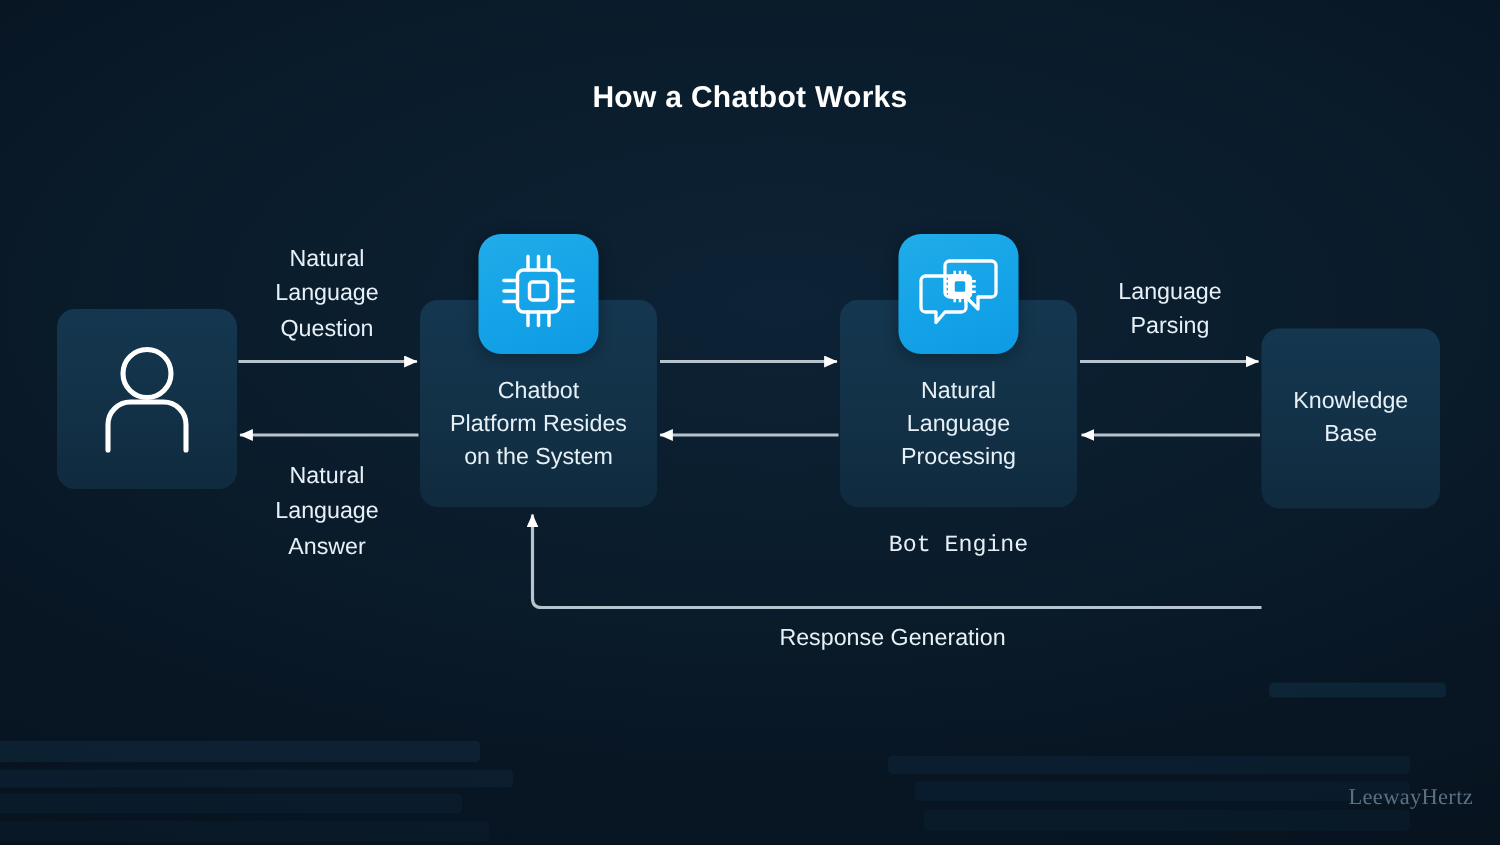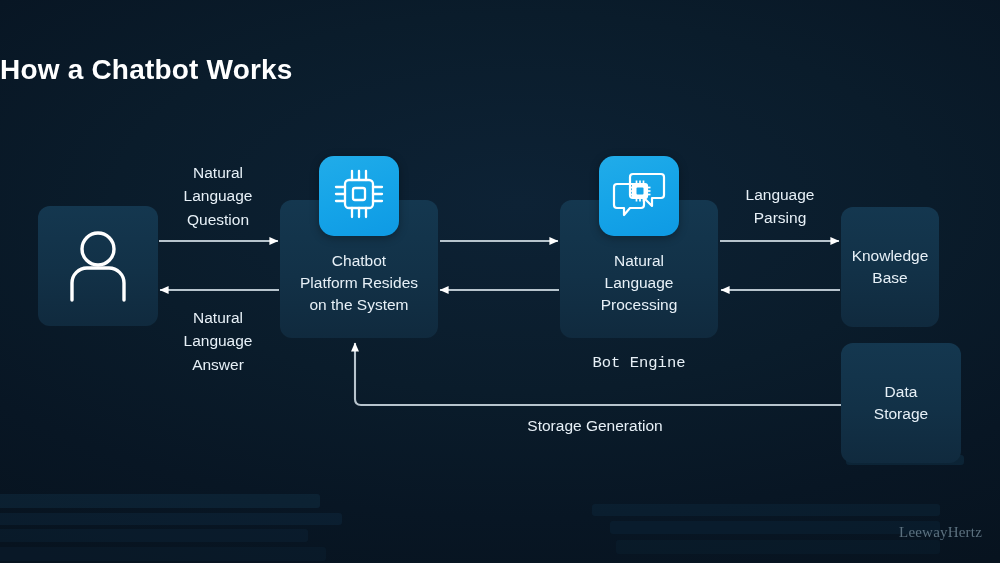--- a/index.html
+++ b/index.html
@@ -24,22 +24,22 @@
     position: absolute;
     border-radius: 3px;
     pointer-events: none;
   }
 
   
   .title {
     position: absolute;
     left: 0; right: 0;
     top: 54px;
-    text-align: left;
-    font-size: 28px;
+    text-align: center;
+    font-size: 20px;
     font-weight: 700;
     letter-spacing: 0.2px;
     color: #ffffff;
   }
 
   
   .node {
     position: absolute;
     background: linear-gradient(180deg, #14374f 0%, #123147 55%, #102a3e 100%);
     border-radius: 12px;
@@ -228,40 +228,36 @@
             <line x1="18.5" y1="26.5" x2="22" y2="26.5"></line>
             <line x1="36" y1="19.5" x2="39.5" y2="19.5"></line>
             <line x1="36" y1="23" x2="39.5" y2="23"></line>
             <line x1="36" y1="26.5" x2="39.5" y2="26.5"></line>
           </g>
         </g>
       </svg>
     </span>
   </div>
 
-  <div class="node" style="left:841px; top:207px; width:98px; height:120px;">
+  <div class="node" style="left:841px; top:219px; width:119px; height:120px;">
     <div class="node-label">Knowledge
 Base</div>
   </div>
 
-  <div class="node" style="left:841px; top:343px; width:120px; height:120px;">
-    <div class="node-label">Data
-Storage</div>
-  </div>
 
   <div class="edge-label" style="left:160px; top:161px; width:116px;">Natural
 Language
 Question</div>
 
   <div class="edge-label" style="left:160px; top:306px; width:116px;">Natural
 Language
 Answer</div>
 
   <div class="edge-label" style="left:722px; top:183px; width:116px;">Language
 Parsing</div>
 
   <div class="edge-label" style="left:569px; top:352px; width:140px;font-family:Liberation Mono, monospace;">Bot Engine</div>
 
-  <div class="edge-label" style="left:490px; top:414px; width:210px;">Storage Generation</div>
+  <div class="edge-label" style="left:490px; top:414px; width:210px;">Response Generation</div>
 
   <div class="watermark">LeewayHertz</div>
 
 </div>
 
 </body></html>

